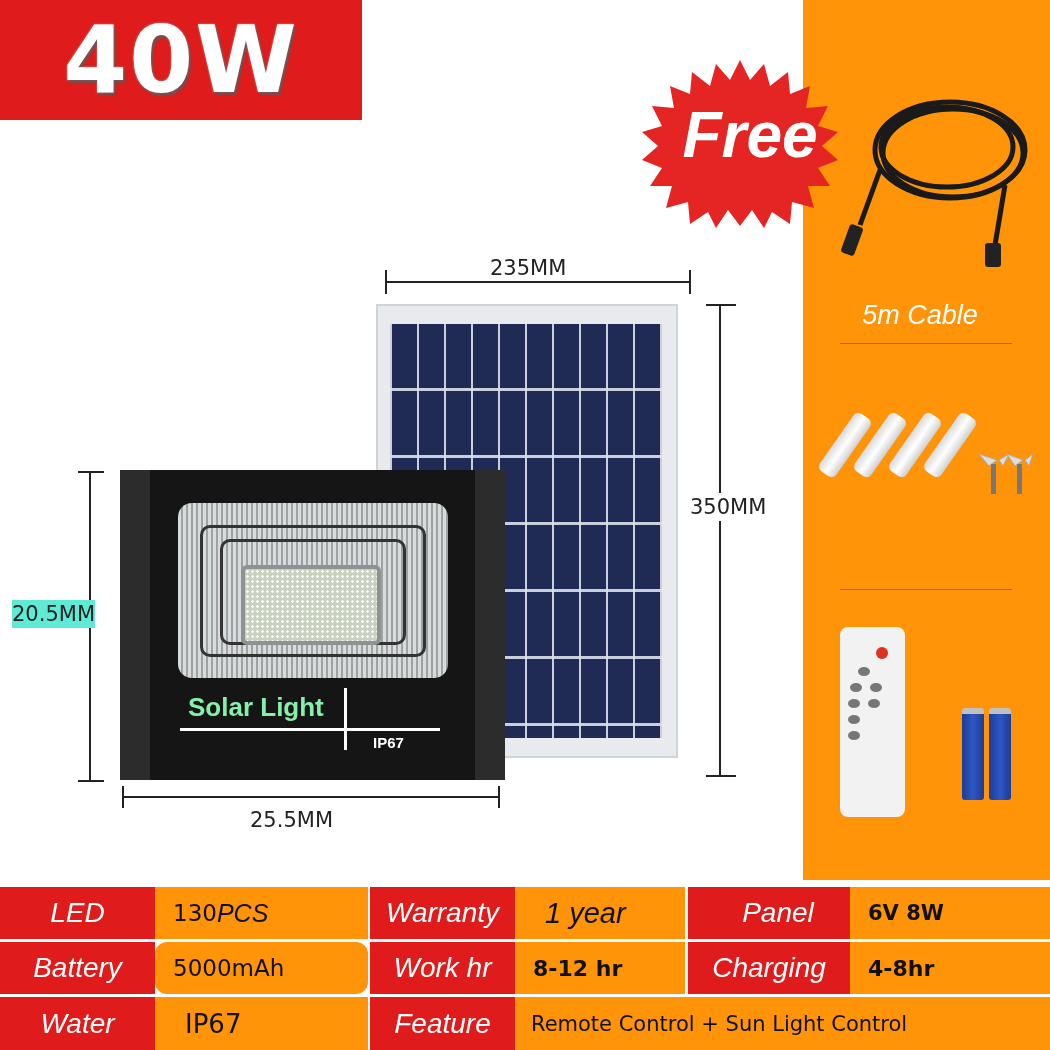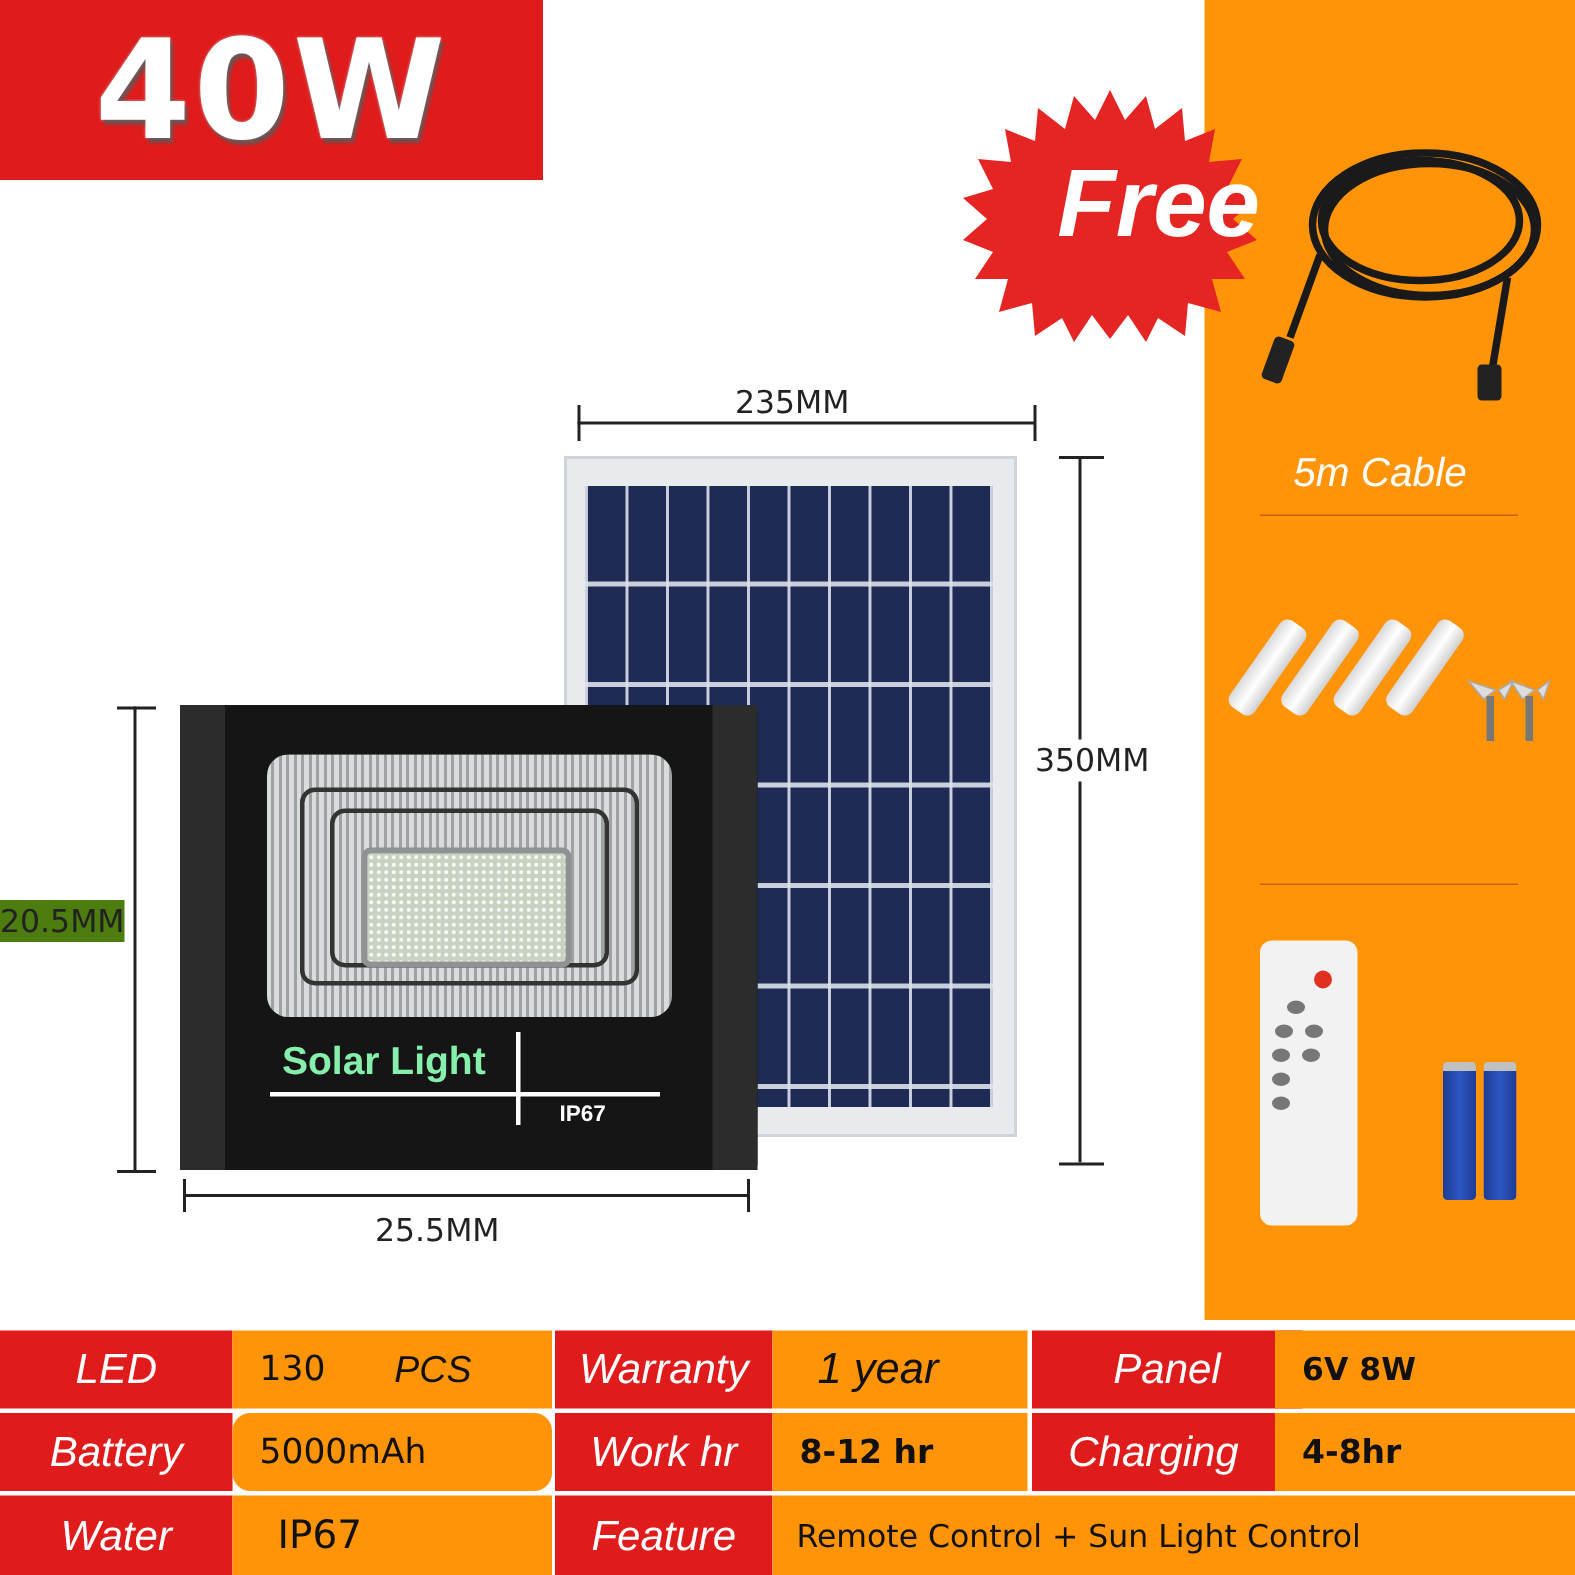--- a/index.html
+++ b/index.html
@@ -11,21 +11,21 @@
   
   .banner { left: 0; top: 0; width: 362px; height: 120px; background: #E01B1B; display: flex; align-items: center; justify-content: center; }
   .banner span { font-family: "DejaVu Sans", sans-serif; font-size: 92px; font-weight: bold; color: #ffffff; letter-spacing: 2px;
     text-shadow: 2px 3px 2px rgba(90,90,90,0.8), 0 0 2px #bbb; }
 
   
   .side { left: 803px; top: 0; width: 247px; height: 880px; background: #FF9408; }
 
   
   .burst { left: 640px; top: 58px; width: 200px; height: 170px; }
-  .burst-text { left: 660px; top: 98px; width: 180px; text-align: right; font-size: 64px; font-weight: bold; font-style: italic; color: #ffffff; }
+  .burst-text { left: 660px; top: 98px; width: 180px; text-align: center; font-size: 64px; font-weight: bold; font-style: italic; color: #ffffff; }
 
   
   .cable { left: 835px; top: 85px; width: 200px; height: 185px; }
   .cable-label { left: 850px; top: 300px; width: 140px; text-align: center; font-size: 27px; font-style: italic; color: #ffffff; }
   .divider { height: 1px; background: #C86010; }
 
   
   .dim-text { font-family: "DejaVu Sans", sans-serif; font-size: 21px; color: #222; }
   .line { background: #222; }
 
@@ -54,21 +54,21 @@
   
   .acc { position: absolute; }
   .bolt { position: absolute; width: 20px; height: 70px; background: linear-gradient(90deg, #d9d9d9, #ffffff 50%, #cfcfcf); border-radius: 6px; transform: rotate(35deg); }
   .remote { left: 840px; top: 627px; width: 65px; height: 190px; background: #f2f2f2; border-radius: 8px; }
   .battery { width: 22px; height: 92px; background: linear-gradient(90deg, #1c3d94, #2e56c4 50%, #1c3d94); border-radius: 3px; border-top: 6px solid #c0c0c0; }
 
   
   .table { left: 0; top: 887px; width: 1050px; height: 163px; background: #ffffff; }
   .cell { position: absolute; display: flex; align-items: center; font-size: 28px; font-style: italic; }
   .red { background: #E01B1B; color: #ffffff; justify-content: center; }
-  .org { background: #FF9408; color: #111; gap: 46px; }
+  .org { background: #FF9408; color: #111; }
   .val { font-family: "DejaVu Sans", sans-serif; font-style: normal; font-size: 23px; padding-left: 18px; }
 </style>
 </head>
 <body>
 
 <div class="abs banner">
   <span>40W</span>
 </div>
 
 <div class="abs side"></div>
@@ -133,21 +133,21 @@
 <div class="abs line" style="left:706px;top:775px;width:30px;height:2px;"></div>
 <div class="abs dim-text" style="left:690px;top:493px;background:#fff;padding:2px 0;">350MM</div>
 
 <div class="abs panel">
   <div class="panel-grid"></div>
 </div>
 
 <div class="abs line" style="left:89px;top:471px;width:2px;height:310px;"></div>
 <div class="abs line" style="left:78px;top:471px;width:26px;height:2px;"></div>
 <div class="abs line" style="left:78px;top:780px;width:26px;height:2px;"></div>
-<div class="abs dim-text" style="left:0;top:600px;background:#4d7c0f;padding:2px 0;">20.5MM</div>
+<div class="abs dim-text" style="left:12px;top:600px;background:#5eead4;padding:2px 0;">20.5MM</div>
 
 <div class="abs line" style="left:122px;top:796px;width:377px;height:2px;"></div>
 <div class="abs line" style="left:122px;top:786px;width:2px;height:22px;"></div>
 <div class="abs line" style="left:498px;top:786px;width:2px;height:22px;"></div>
 <div class="abs dim-text" style="left:250px;top:808px;">25.5MM</div>
 
 <div class="abs lamp">
   <div class="lamp-side-l"></div>
   <div class="lamp-side-r"></div>
   <div class="reflector">

